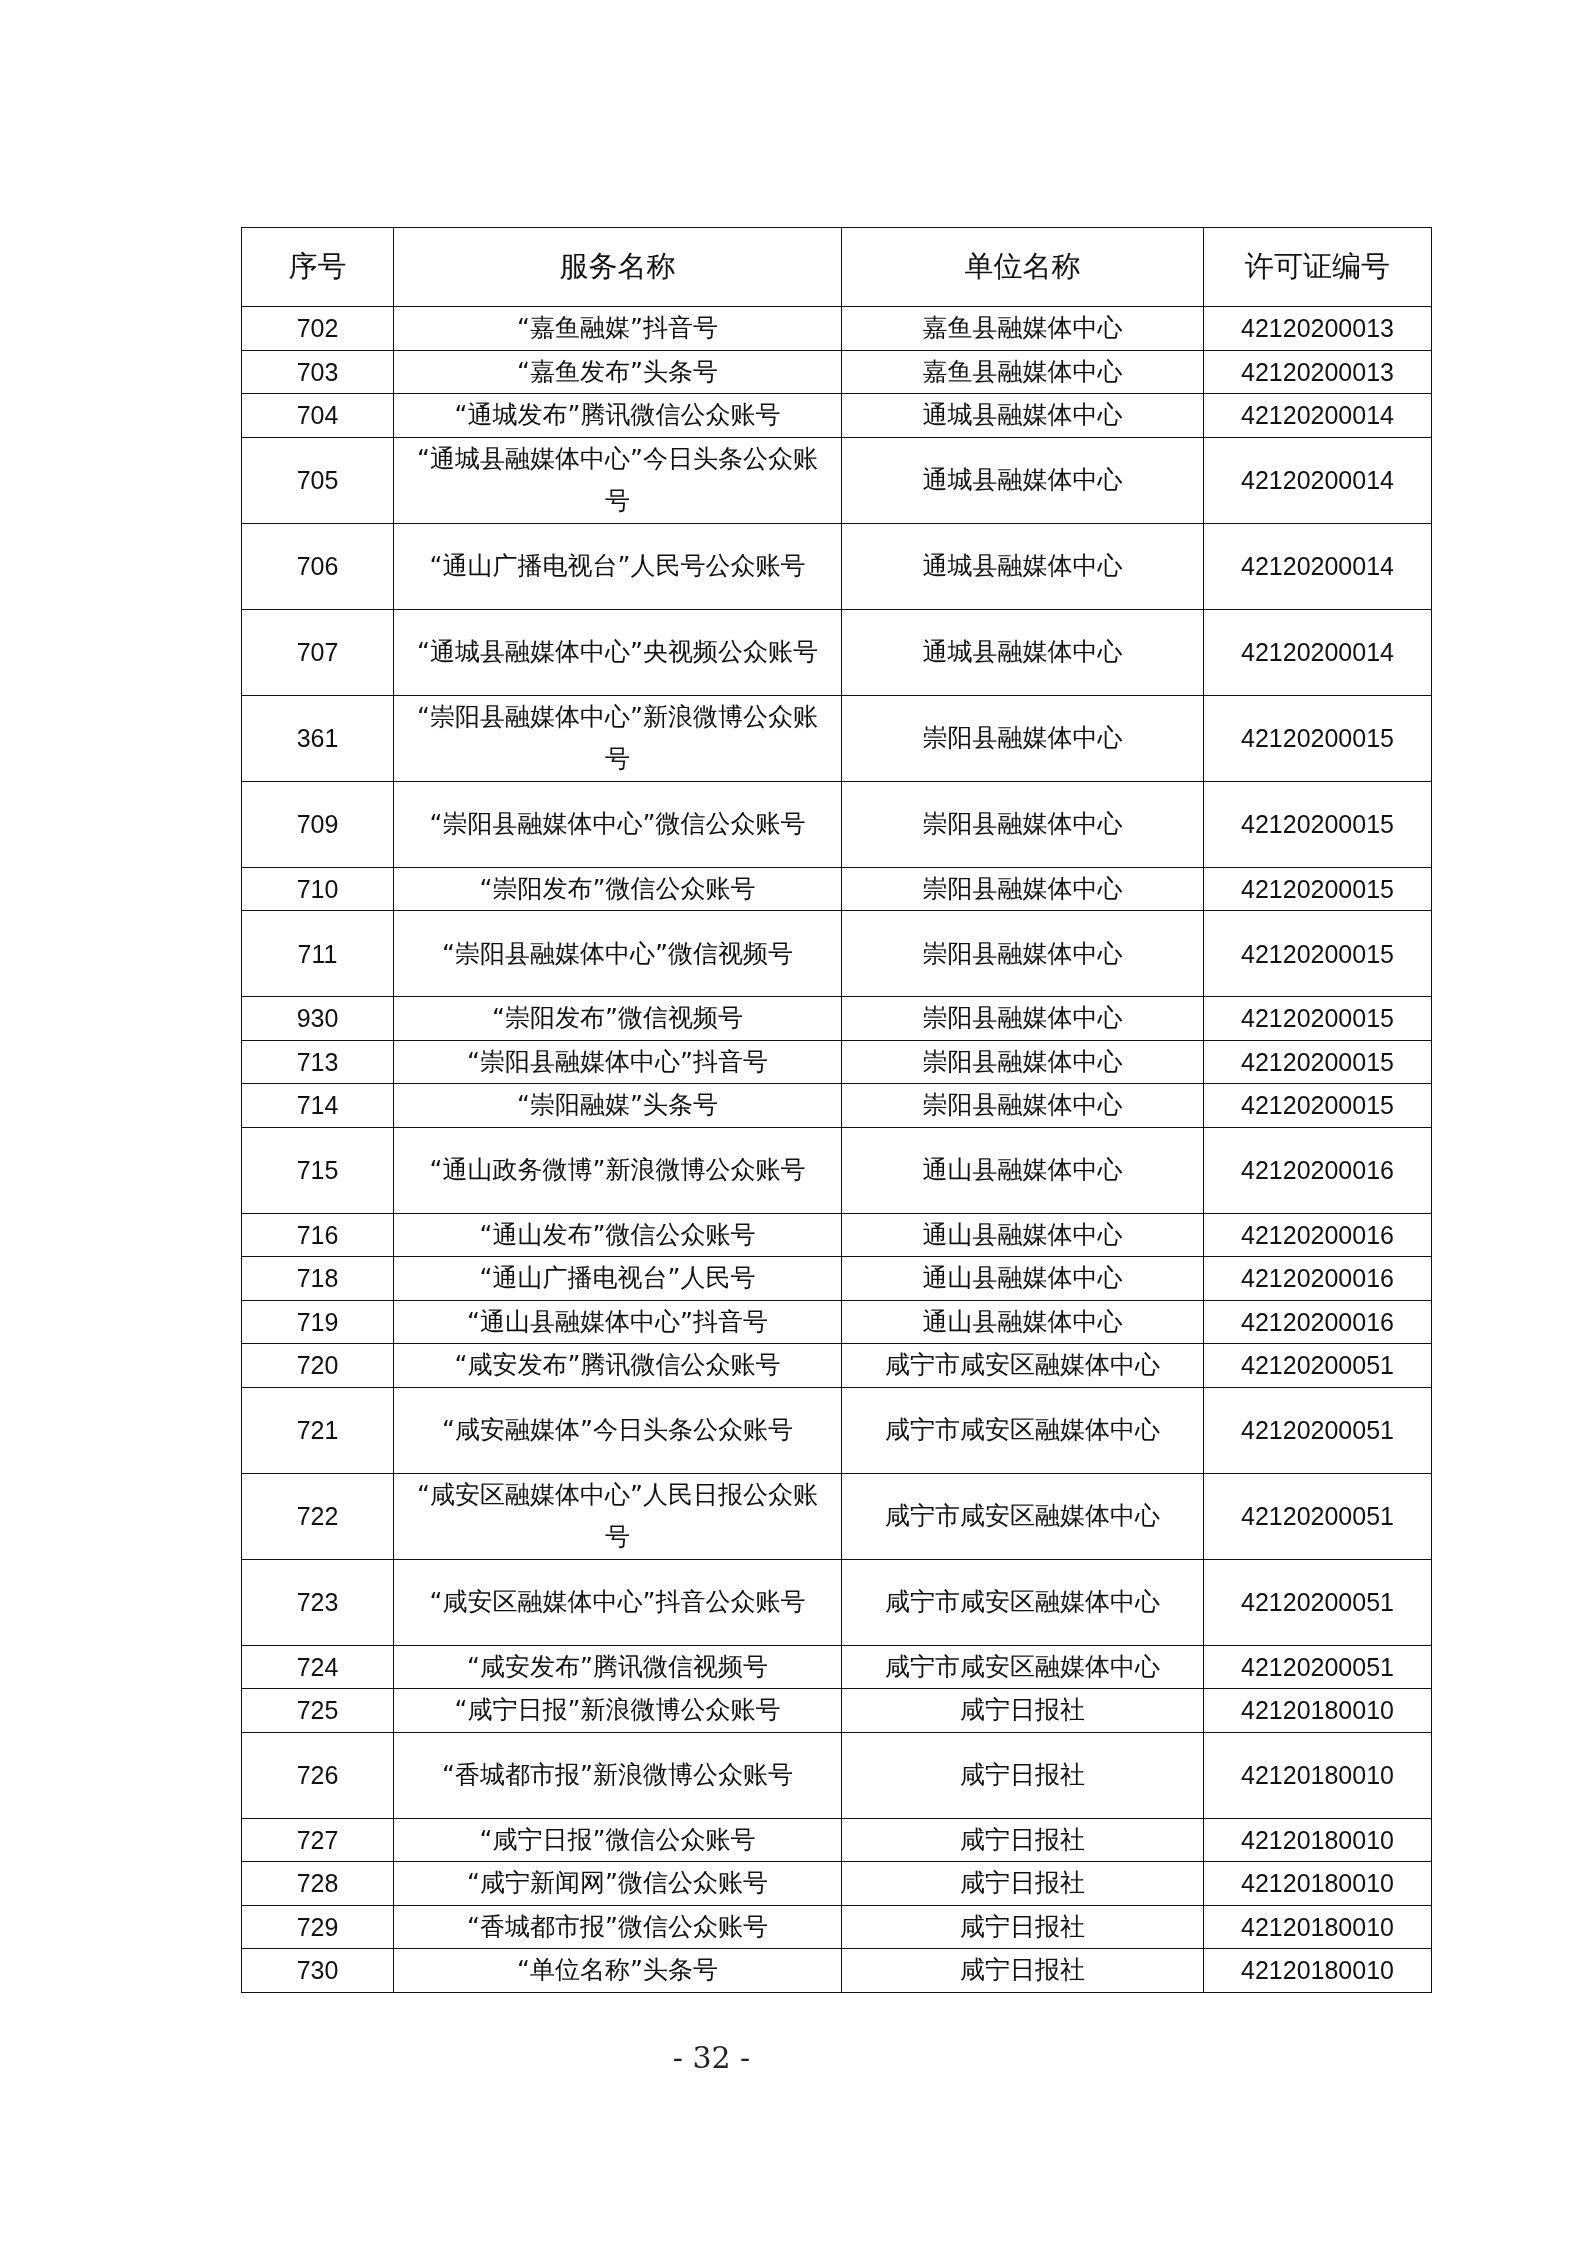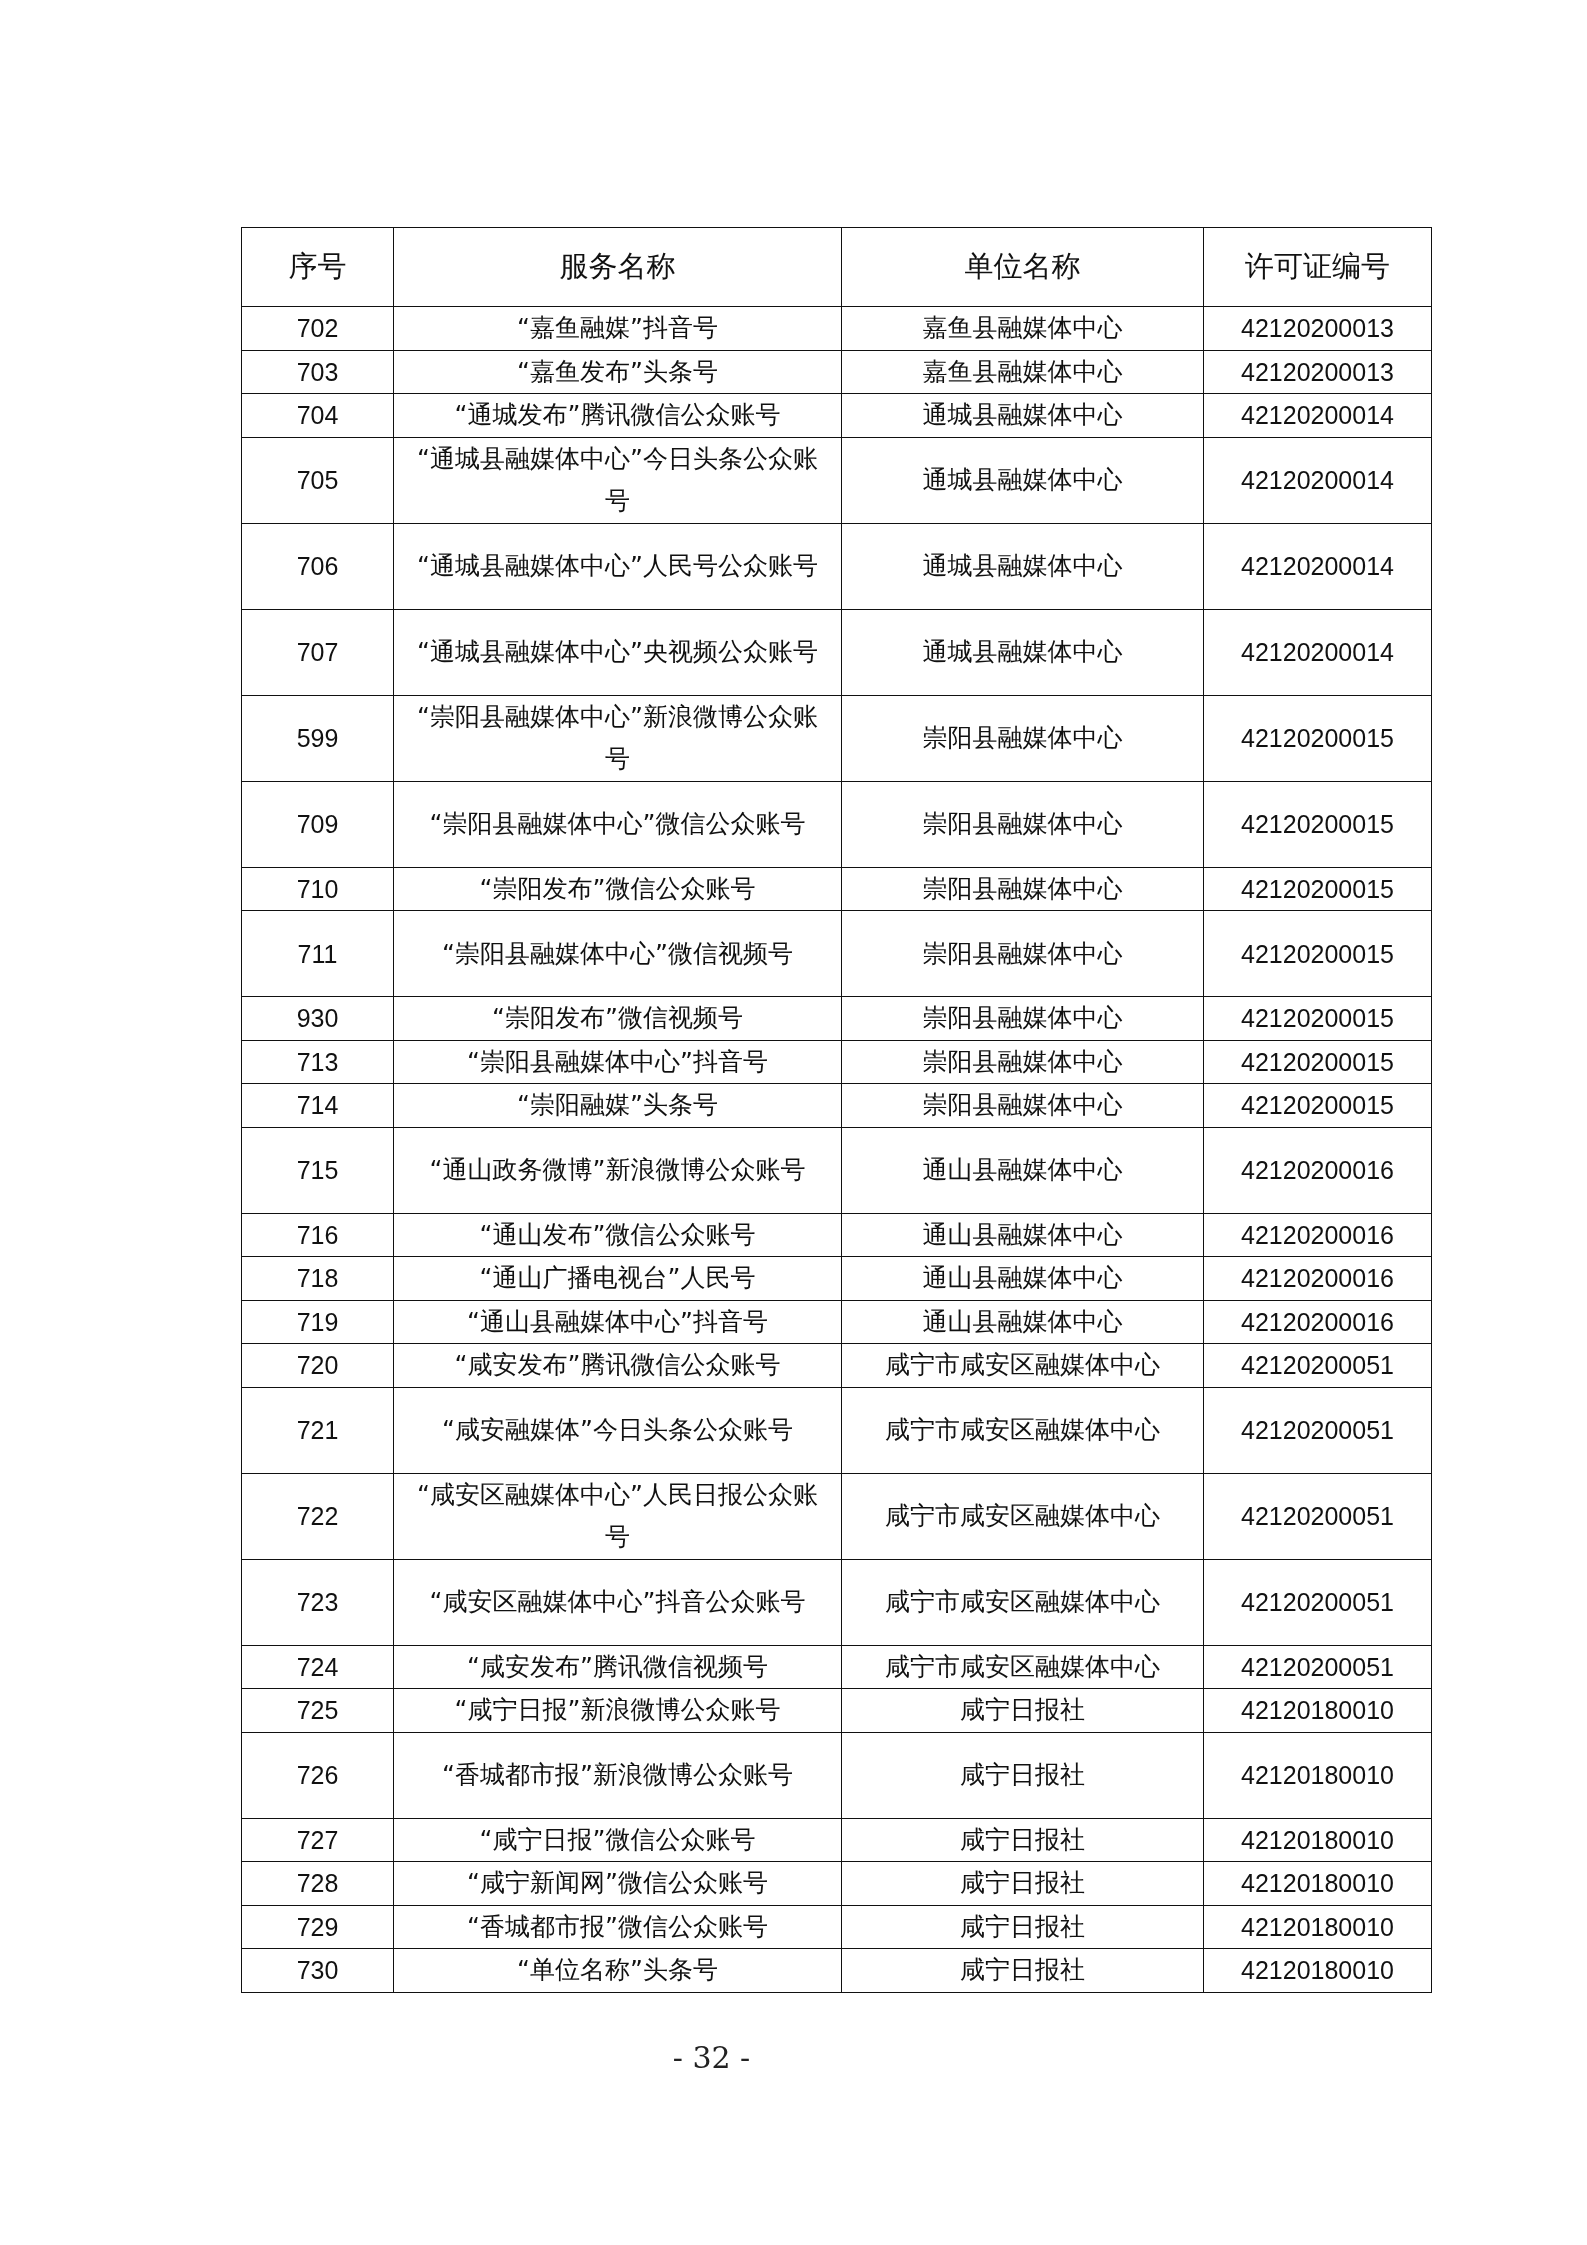--- a/index.html
+++ b/index.html
@@ -56,32 +56,32 @@
         <td class="lic-no">42120200014</td>
       </tr>
       <tr class="double">
         <td class="num">705</td>
         <td class="svc">“通城县融媒体中心”今日头条公众账号</td>
         <td class="unit">通城县融媒体中心</td>
         <td class="lic-no">42120200014</td>
       </tr>
       <tr class="double">
         <td class="num">706</td>
-        <td class="svc">“通城县融媒体中心”人民号公众账号</td>
+        <td class="svc">“通山广播电视台”人民号公众账号</td>
         <td class="unit">通城县融媒体中心</td>
         <td class="lic-no">42120200014</td>
       </tr>
       <tr class="double">
         <td class="num">707</td>
         <td class="svc">“通城县融媒体中心”央视频公众账号</td>
         <td class="unit">通城县融媒体中心</td>
         <td class="lic-no">42120200014</td>
       </tr>
       <tr class="double">
-        <td class="num">599</td>
+        <td class="num">361</td>
         <td class="svc">“崇阳县融媒体中心”新浪微博公众账号</td>
         <td class="unit">崇阳县融媒体中心</td>
         <td class="lic-no">42120200015</td>
       </tr>
       <tr class="double">
         <td class="num">709</td>
         <td class="svc">“崇阳县融媒体中心”微信公众账号</td>
         <td class="unit">崇阳县融媒体中心</td>
         <td class="lic-no">42120200015</td>
       </tr>

